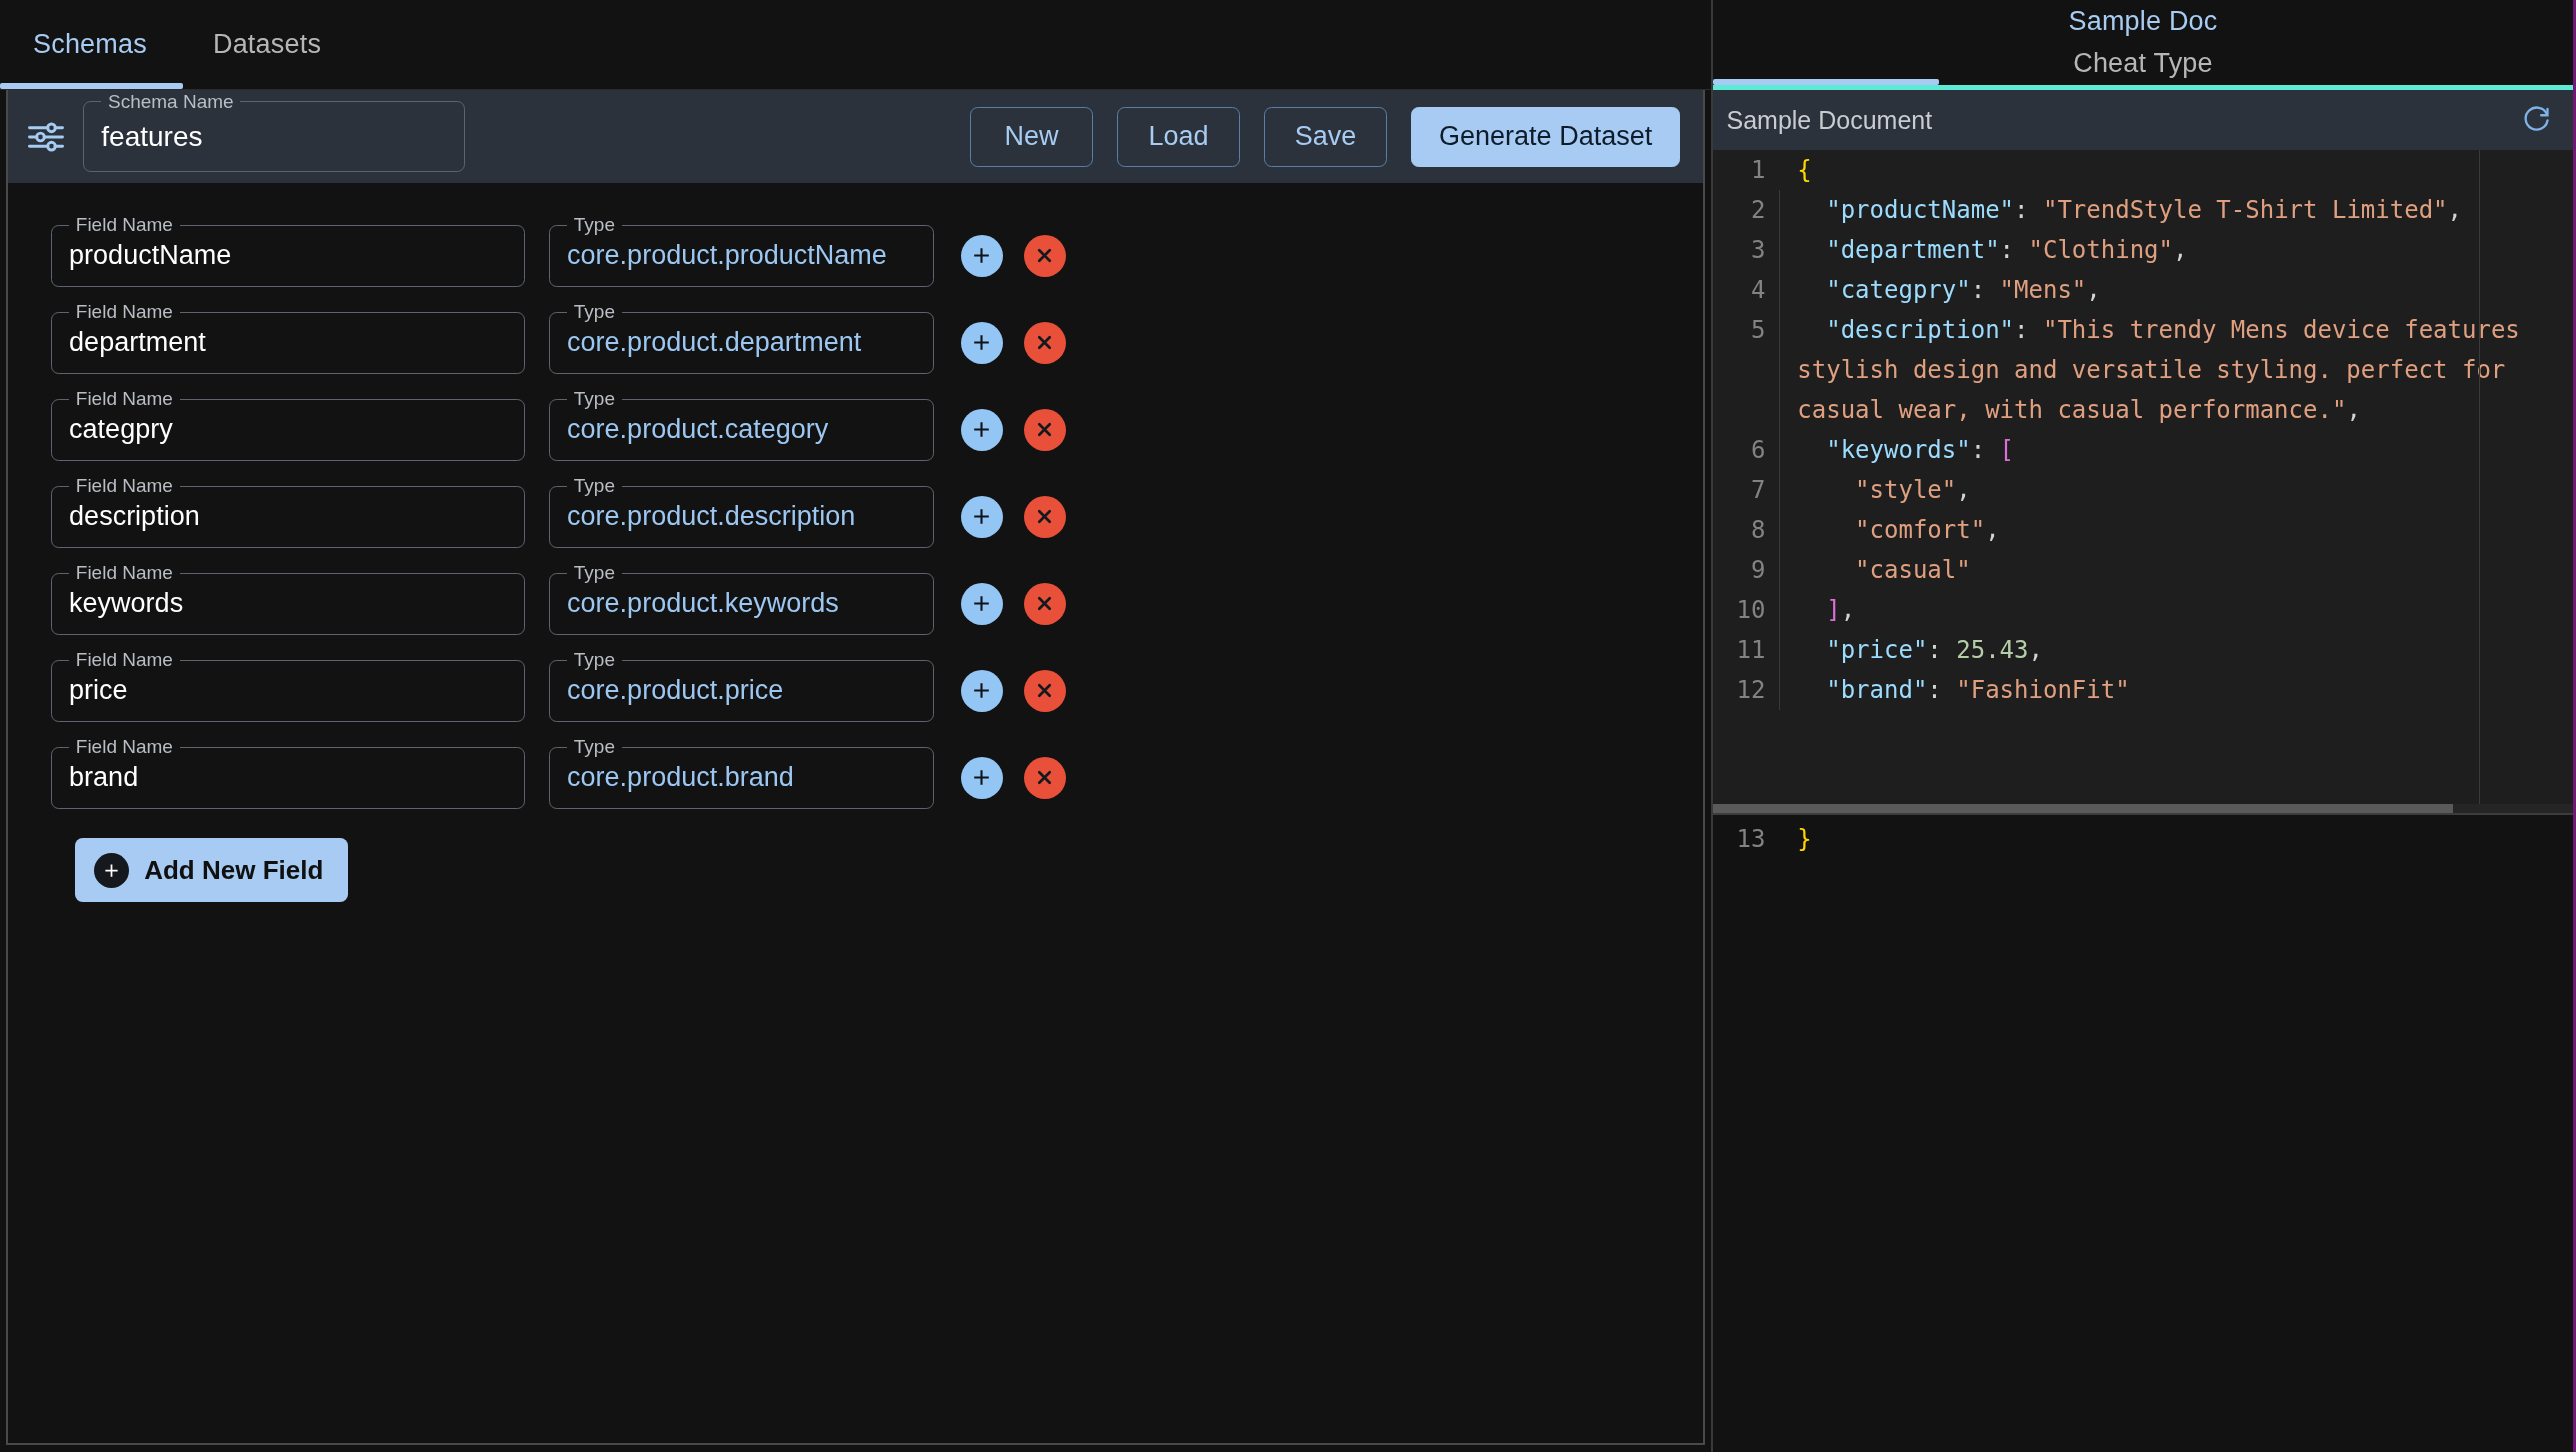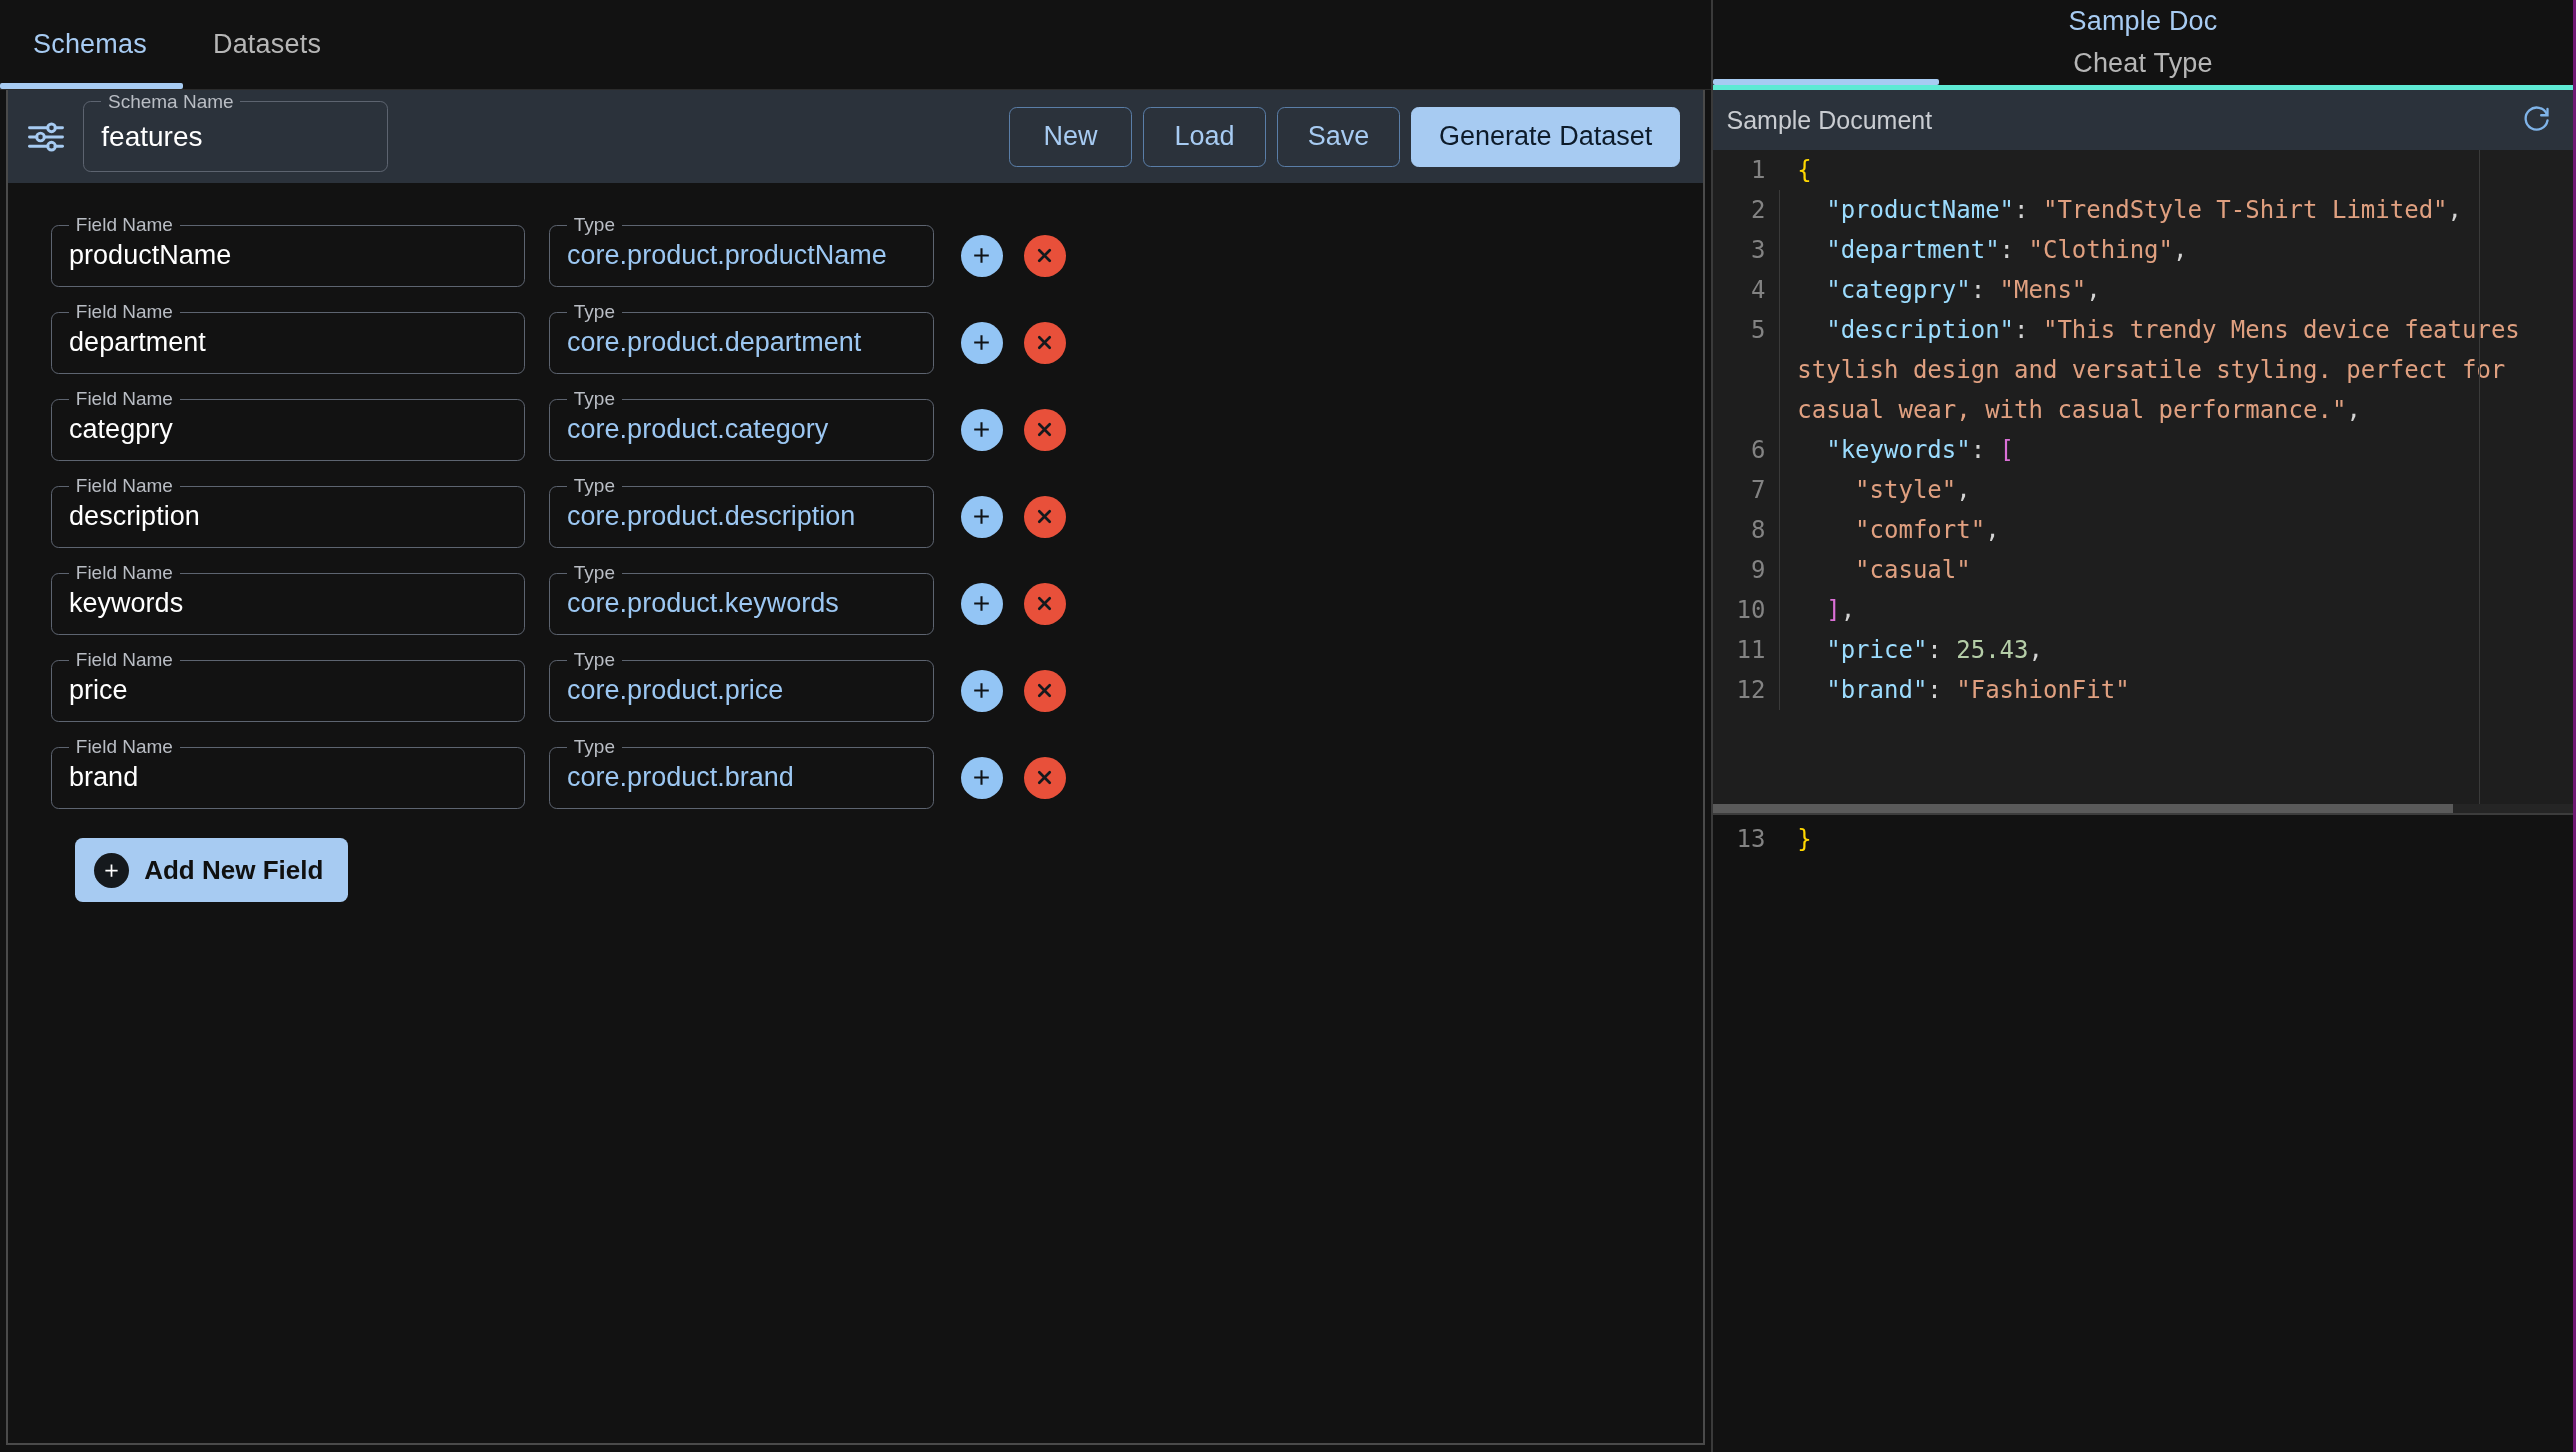--- a/index.html
+++ b/index.html
@@ -93,26 +93,26 @@
     line-height: 25px;
     white-space: nowrap;
   }
   .tf > .tf-value {
     padding: 0 17.3px;
     font-size: 27px;
     color: #ffffff;
     white-space: nowrap;
     overflow: hidden;
   }
-  .schema-name-tf { width: 305px; height: 71px; }
+  .schema-name-tf { width: 382px; height: 71px; }
   .schema-name-tf .tf-value { font-size: 28px; }
 
   .toolbar-actions {
     margin-left: auto;
-    display: flex; align-items: center; gap: 11px;
+    display: flex; align-items: center; gap: 24px;
   }
   .btn {
     height: 60px;
     min-width: 123px;
     padding: 0 27px;
     border-radius: 7.7px;
     font-size: 27px;
     display: flex; align-items: center; justify-content: center;
     cursor: pointer; user-select: none;
     white-space: nowrap;

